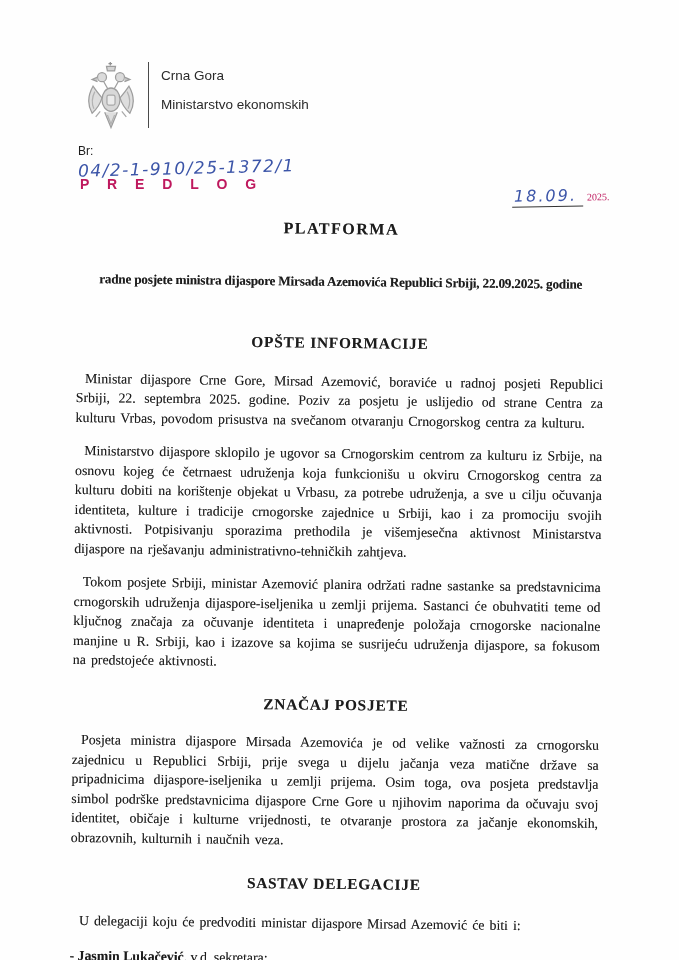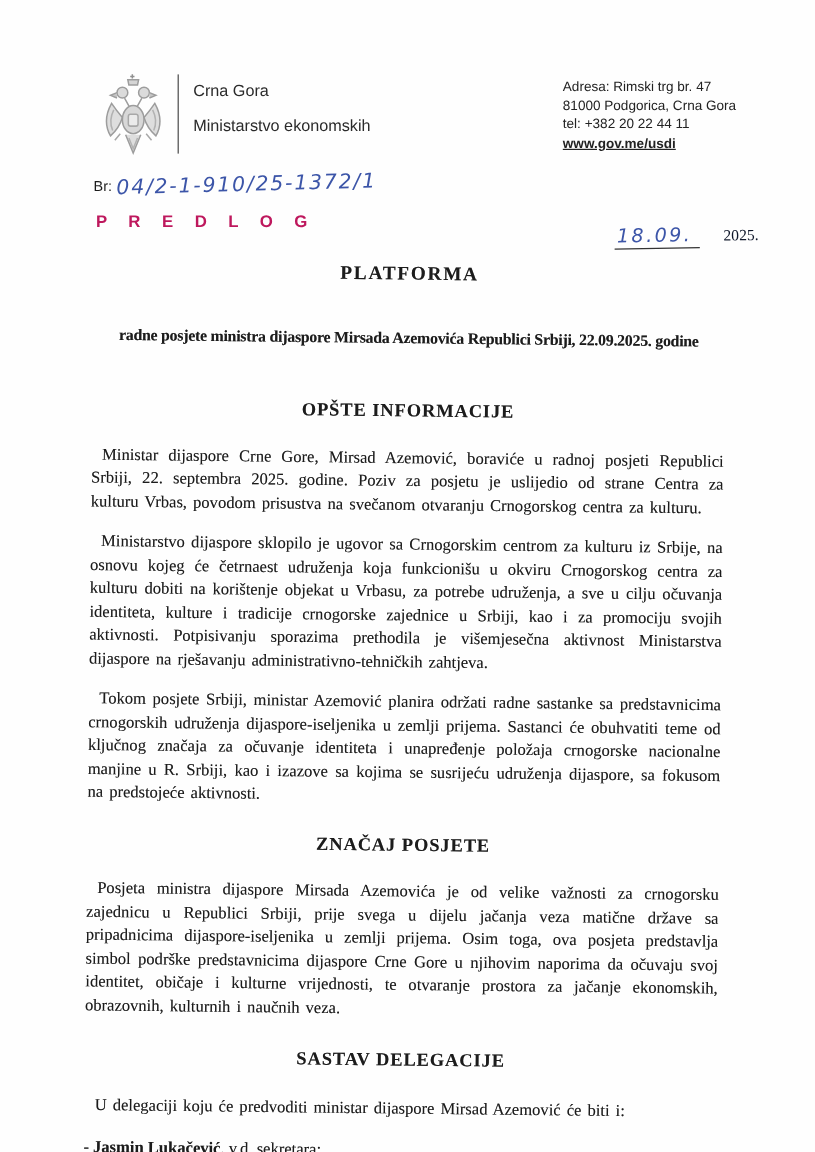--- a/index.html
+++ b/index.html
@@ -35,21 +35,21 @@
   .address{
     position:absolute;left:469px;top:66px;
     font-family:"Liberation Sans", sans-serif;
     font-size:11.3px;line-height:15.5px;color:#222;
   }
   .address .site{text-decoration:underline;font-weight:bold;}
 
   
   .ref-line{
     position:absolute;left:78px;top:144px;
-    display:flex;align-items:baseline;
+    display:flex;align-items:baseline;flex-direction:column;
   }
   .ref-label{
     font-family:"Liberation Sans", sans-serif;
     font-size:12px;color:#1c1c1c;margin-right:4px;
   }
   .handwriting{
     font-family:"DejaVu Sans", sans-serif;
     font-style:italic;
     color:#3c55a8;
   }
@@ -71,21 +71,21 @@
     position:absolute;top:186px;left:512px;
     display:flex;align-items:baseline;
     transform:rotate(-1deg);
   }
   .date-hand{
     font-size:16px;letter-spacing:2px;
     border-bottom:1.2px solid #333;
     padding:0 6px 1px 2px;
   }
   .date-printed{
-    font-size:13px;color:#0f172a;margin-left:20px;
+    font-size:10px;color:#be185d;margin-left:4px;
   }
 
   
   .content{
     position:absolute;left:78px;top:212px;width:527px;
     transform:rotate(0.65deg);
     transform-origin:0 0;
     font-size:13.8px;line-height:19.5px;
     text-shadow:0 0 .4px rgba(20,20,20,.45);
   }
@@ -149,26 +149,20 @@
 
       <path d="M18 56 l-5 6 M42 56 l5 6" stroke="#9a9a9a"></path>
     </svg>
     <div class="lh-divider"></div>
     <div class="org">
       <div class="org-l1">Crna Gora</div>
       <div class="org-l2">Ministarstvo ekonomskih</div>
     </div>
   </div>
 
-  <div class="address">
-    <div>Adresa: Rimski trg br. 47</div>
-    <div>81000 Podgorica, Crna Gora</div>
-    <div>tel: +382 20 22 44 11</div>
-    <div class="site">www.gov.me/usdi</div>
-  </div>
 
   <div class="ref-line">
     <span class="ref-label">Br:</span>
     <span class="handwriting ref-number">04/2-1-910/25-1372/1</span>
   </div>
 
   <div class="predlog">P R E D L O G</div>
 
   <div class="date-block">
     <span class="handwriting date-hand">18.09.</span>

